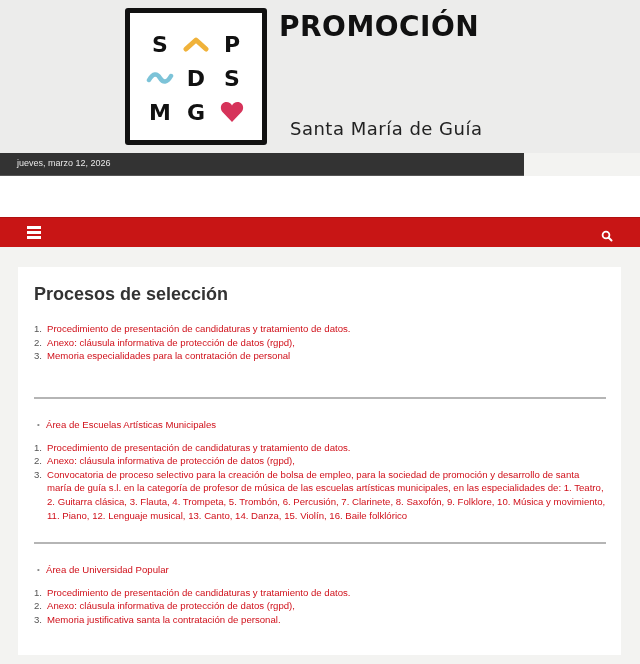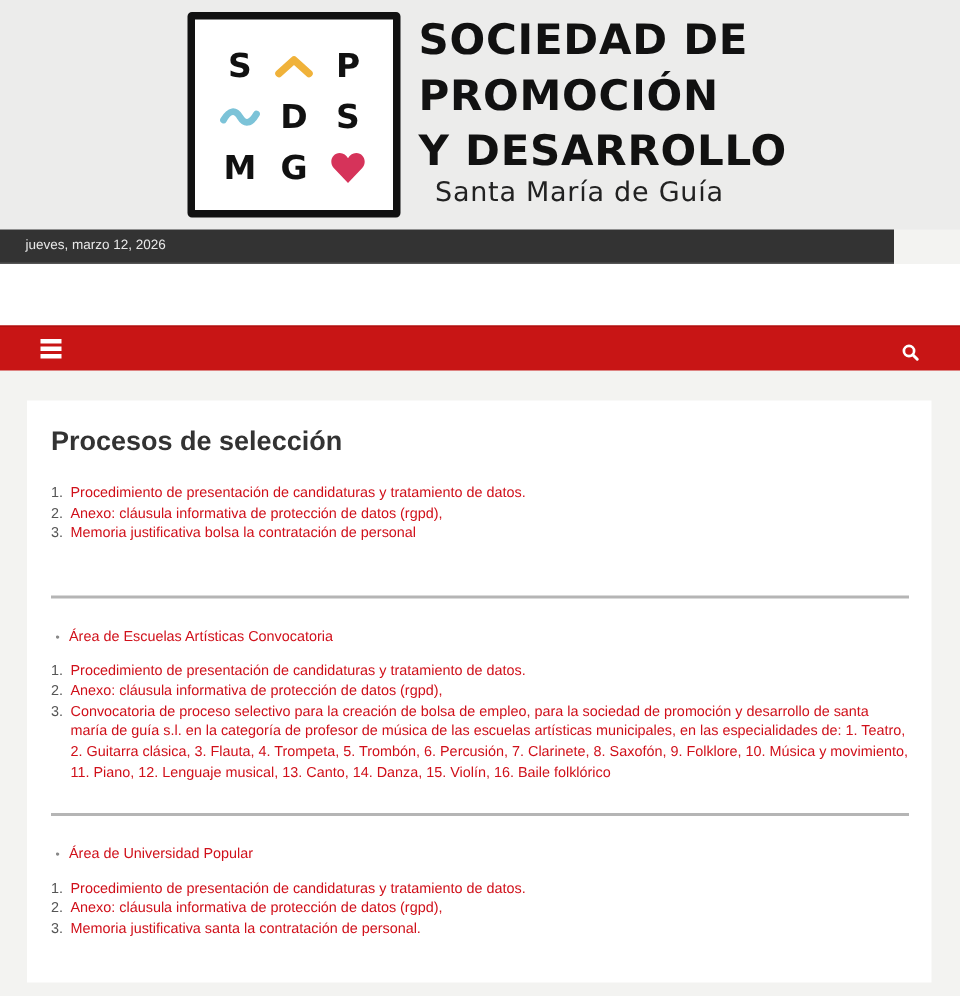--- a/index.html
+++ b/index.html
@@ -6,21 +6,21 @@
   html, body { width: 640px; height: 664px; overflow: hidden; }
   body { background: #f3f3f1; font-family: "Liberation Sans", sans-serif; color: #333; position: relative; }
 
   .banner { position: absolute; left: 0; top: 0; width: 640px; height: 153px; background: #ececeb; overflow: hidden; }
   .logo-box { position: absolute; left: 125px; top: 8px; width: 142px; height: 137px; background: #fff; border: 5px solid #111; border-radius: 3px; }
   .logo-grid { position: absolute; left: 12px; top: 14px; width: 108px; height: 100px; display: grid; grid-template-columns: repeat(3, 36px); grid-template-rows: repeat(3, 34px); }
   .logo-cell { display: flex; align-items: center; justify-content: center; font-family: "DejaVu Sans", sans-serif; font-weight: bold; font-size: 22px; color: #111; }
   .logo-title { position: absolute; left: 279px; top: 8px; font-family: "DejaVu Sans", sans-serif; font-weight: bold; font-size: 28px; line-height: 37px; color: #111; letter-spacing: 0.5px; }
   .logo-sub { position: absolute; left: 290px; top: 118px; font-family: "DejaVu Sans", sans-serif; font-size: 18px; color: #222; letter-spacing: 0.5px; text-align: right; }
 
-  .datebar { position: absolute; left: 0; top: 153px; width: 596px; height: 23px; background: #333333; border-bottom: 1px solid #555; }
+  .datebar { position: absolute; left: 0; top: 153px; width: 524px; height: 23px; background: #333333; border-bottom: 1px solid #555; }
   .datebar span { position: absolute; left: 17px; top: 5px; font-size: 9px; color: #e8e8e8; }
 
   .whitebar { position: absolute; left: 0; top: 176px; width: 640px; height: 41px; background: #fff; }
 
   .navbar { position: absolute; left: 0; top: 217px; width: 640px; height: 30px; background: #c81515; border-top: 1px solid #b01010; }
   .hamburger { position: absolute; left: 27px; top: 8px; width: 14px; height: 13px; cursor: pointer; }
   .hamburger i { display: block; height: 2.5px; background: #fff; margin-bottom: 2.5px; }
   .search-btn { position: absolute; left: 601px; top: 10px; width: 12px; height: 12px; cursor: pointer; }
 
   .card { position: absolute; left: 18px; top: 267px; width: 603px; height: 388px; background: #fff; }
@@ -59,23 +59,21 @@
       <div class="logo-cell">M</div>
       <div class="logo-cell">G</div>
       <div class="logo-cell">
         <svg width="24" height="22" viewBox="0 0 24 22">
             <path d="M12,21 L2.5,11 C-1,7 1.5,1 6.5,1 C9,1 11,2.5 12,4.5 C13,2.5 15,1 17.5,1 C22.5,1 25,7 21.5,11 Z" fill="#d6335a"></path>
           </svg>
       </div>
     </div>
   </div>
   <div class="logo-title">
-    <div>SOCIEDAD DE</div>
     <div>PROMOCIÓN</div>
-    <div>Y DESARROLLO</div>
   </div>
   <div class="logo-sub">Santa María de Guía</div>
 </div>
 
 <div class="datebar">
   <span>jueves, marzo 12, 2026</span>
 </div>
 
 <div class="whitebar"></div>
 
@@ -93,28 +91,28 @@
   </div>
 </div>
 
 <div class="card">
   <h1 class="page-title">Procesos de selección</h1>
 
   <div class="sec" style="top:46px;">
     <div class="ol">
       <div class="li"><span class="num">1.</span><a>Procedimiento de presentación de candidaturas y tratamiento de datos.</a></div>
       <div class="li"><span class="num">2.</span><a>Anexo: cláusula informativa de protección de datos (rgpd),</a></div>
-      <div class="li"><span class="num">3.</span><a>Memoria justificativa bolsa la contratación de personal</a></div>
+      <div class="li"><span class="num">3.</span><a>Memoria especialidades para la contratación de personal</a></div>
     </div>
   </div>
 
   <div class="divider" style="top:130px;"></div>
 
   <div class="sec" style="top:151px;">
-    <div class="area"><a>Área de Escuelas Artísticas Convocatoria</a></div>
+    <div class="area"><a>Área de Escuelas Artísticas Municipales</a></div>
     <div class="ol">
       <div class="li"><span class="num">1.</span><a>Procedimiento de presentación de candidaturas y tratamiento de datos.</a></div>
       <div class="li"><span class="num">2.</span><a>Anexo: cláusula informativa de protección de datos (rgpd),</a></div>
       <div class="li"><span class="num">3.</span><a>Convocatoria de proceso selectivo para la creación de bolsa de empleo, para la sociedad de promoción y desarrollo de santa maría de guía s.l. en la categoría de profesor de música de las escuelas artísticas municipales, en las especialidades de: 1. Teatro, 2. Guitarra clásica, 3. Flauta, 4. Trompeta, 5. Trombón, 6. Percusión, 7. Clarinete, 8. Saxofón, 9. Folklore, 10. Música y movimiento, 11. Piano, 12. Lenguaje musical, 13. Canto, 14. Danza, 15. Violín, 16. Baile folklórico</a></div>
     </div>
   </div>
 
   <div class="divider" style="top:275px;"></div>
 
   <div class="sec" style="top:296px;">

